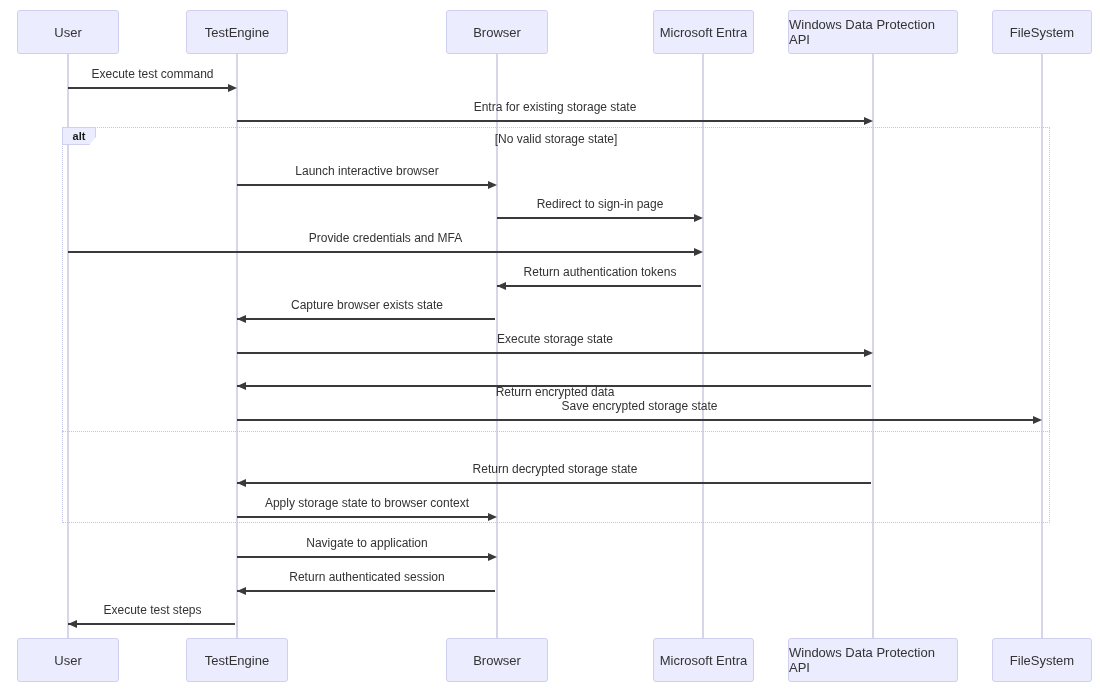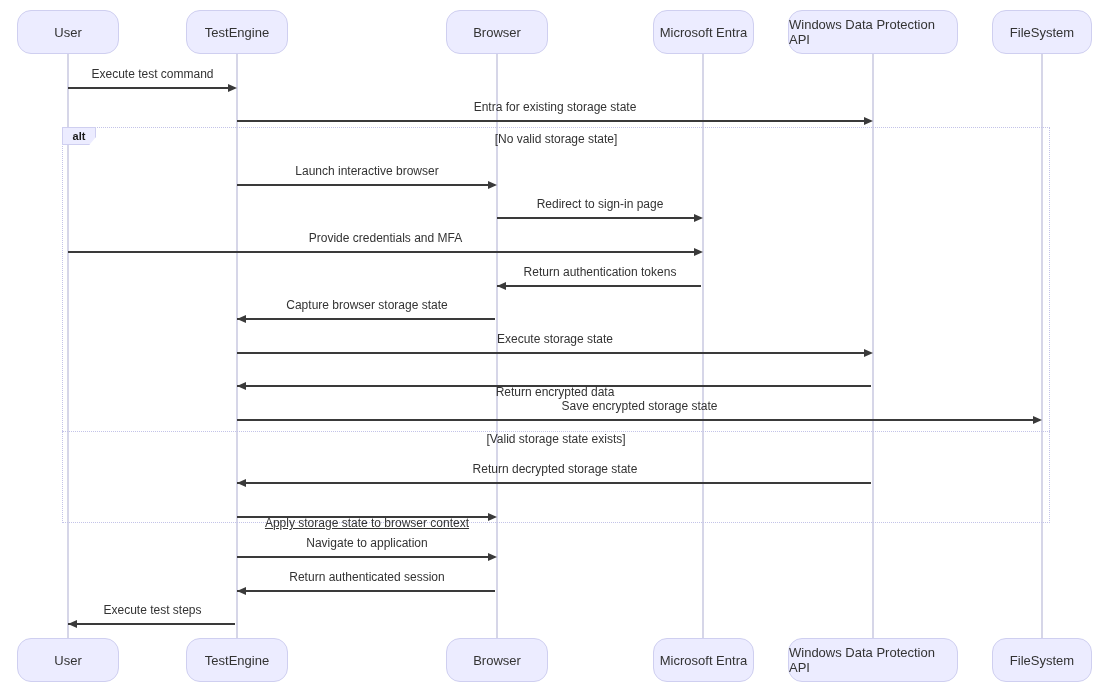--- a/index.html
+++ b/index.html
@@ -2,21 +2,21 @@
 <html><head>
 <meta charset="utf-8">
 <style>
   html,body { margin:0; padding:0; background:#ffffff; }
   #diagram {
     position:relative; width:1100px; height:691px; overflow:hidden;
     font-family:"Liberation Sans", sans-serif; background:var(--bg,#fff);
   }
   .pbox {
     position:absolute; box-sizing:border-box;
-    background:var(--pfill); border:1px solid var(--pborder); border-radius:14px;
+    background:var(--pfill); border:1px solid var(--pborder); border-radius:3px;
     display:flex; align-items:center; justify-content:center;
     font-size:13px; color:var(--text);
   }
   .lifeline { position:absolute; width:2px; background:var(--lifeline); }
   .mlabel { position:absolute; text-align:center; font-size:12px; line-height:14px; color:var(--text); }
   .mline { position:absolute; height:1.5px; background:var(--arrow); }
   .ahead { position:absolute; width:0; height:0; }
   .ahead.right { border-top:4px solid transparent; border-bottom:4px solid transparent; border-left:9px solid var(--arrow); }
   .ahead.left  { border-top:4px solid transparent; border-bottom:4px solid transparent; border-right:9px solid var(--arrow); }
   .frame { position:absolute; box-sizing:border-box; border:1px dotted var(--frame); }
@@ -72,21 +72,20 @@
     <div class="lifeline" style="left: 1041px; top: 54px; height: 584px;"></div>
     <div class="pbox" style="left: 992px; top: 10px; width: 100px; height: 44px;">
       <span>FileSystem</span>
     </div>
     <div class="pbox" style="left: 992px; top: 638px; width: 100px; height: 44px;">
       <span>FileSystem</span>
     </div>
     <div class="frame" style="left: 62px; top: 127px; width: 988px; height: 396px;"></div>
     <div class="divider" style="left: 62px; top: 431px; width: 988px;"></div>
     <div class="cond" style="left: 386px; top: 132px; width: 340px;">[No valid storage state]</div>
-    <div class="cond" style="left: 386px; top: 432px; width: 340px;">[Valid storage state exists]</div>
     <div class="altlabel" style="left: 62px; top: 127px; width: 34px; height: 18px;">
       <span>alt</span>
     </div>
     <div class="mlabel" style="left: -17.5px; top: 67px; width: 340px;">Execute test command</div>
     <div class="mline" style="left: 68px; top: 87px; width: 167px;"></div>
     <div class="ahead right" style="left: 228px; top: 84px;"></div>
     <div class="mlabel" style="left: 385px; top: 100px; width: 340px;">Entra for existing storage state</div>
     <div class="mline" style="left: 237px; top: 120px; width: 634px;"></div>
     <div class="ahead right" style="left: 864px; top: 117px;"></div>
     <div class="mlabel" style="left: 197px; top: 164px; width: 340px;">Launch interactive browser</div>
@@ -94,36 +93,36 @@
     <div class="ahead right" style="left: 488px; top: 181px;"></div>
     <div class="mlabel" style="left: 430px; top: 197px; width: 340px;">Redirect to sign-in page</div>
     <div class="mline" style="left: 497px; top: 217px; width: 204px;"></div>
     <div class="ahead right" style="left: 694px; top: 214px;"></div>
     <div class="mlabel" style="left: 215.5px; top: 231px; width: 340px;">Provide credentials and MFA</div>
     <div class="mline" style="left: 68px; top: 251px; width: 633px;"></div>
     <div class="ahead right" style="left: 694px; top: 248px;"></div>
     <div class="mlabel" style="left: 430px; top: 265px; width: 340px;">Return authentication tokens</div>
     <div class="mline" style="left: 497px; top: 285px; width: 204px;"></div>
     <div class="ahead left" style="left: 497px; top: 282px;"></div>
-    <div class="mlabel" style="left: 197px; top: 298px; width: 340px;">Capture browser storage state</div>
+    <div class="mlabel" style="left: 197px; top: 298px; width: 340px;">Capture browser exists state</div>
     <div class="mline" style="left: 237px; top: 318px; width: 258px;"></div>
     <div class="ahead left" style="left: 237px; top: 315px;"></div>
     <div class="mlabel" style="left: 385px; top: 332px; width: 340px;">Execute storage state</div>
     <div class="mline" style="left: 237px; top: 352px; width: 634px;"></div>
     <div class="ahead right" style="left: 864px; top: 349px;"></div>
     <div class="mlabel" style="left: 385px; top: 385px; width: 340px;">Return encrypted data</div>
     <div class="mline" style="left: 237px; top: 385px; width: 634px;"></div>
     <div class="ahead left" style="left: 237px; top: 382px;"></div>
     <div class="mlabel" style="left: 469.5px; top: 399px; width: 340px;">Save encrypted storage state</div>
     <div class="mline" style="left: 237px; top: 419px; width: 803px;"></div>
     <div class="ahead right" style="left: 1033px; top: 416px;"></div>
     <div class="mlabel" style="left: 385px; top: 462px; width: 340px;">Return decrypted storage state</div>
     <div class="mline" style="left: 237px; top: 482px; width: 634px;"></div>
     <div class="ahead left" style="left: 237px; top: 479px;"></div>
-    <div class="mlabel" style="left: 197px; top: 516px; width: 340px; text-decoration: underline;">Apply storage state to browser context</div>
+    <div class="mlabel" style="left: 197px; top: 496px; width: 340px;">Apply storage state to browser context</div>
     <div class="mline" style="left: 237px; top: 516px; width: 258px;"></div>
     <div class="ahead right" style="left: 488px; top: 513px;"></div>
     <div class="mlabel" style="left: 197px; top: 536px; width: 340px; text-align: center;">Navigate to application</div>
     <div class="mline" style="left: 237px; top: 556px; width: 258px;"></div>
     <div class="ahead right" style="left: 488px; top: 553px;"></div>
     <div class="mlabel" style="left: 197px; top: 570px; width: 340px;">Return authenticated session</div>
     <div class="mline" style="left: 237px; top: 590px; width: 258px;"></div>
     <div class="ahead left" style="left: 237px; top: 587px;"></div>
     <div class="mlabel" style="left: -17.5px; top: 603px; width: 340px;">Execute test steps</div>
     <div class="mline" style="left: 68px; top: 623px; width: 167px;"></div>

